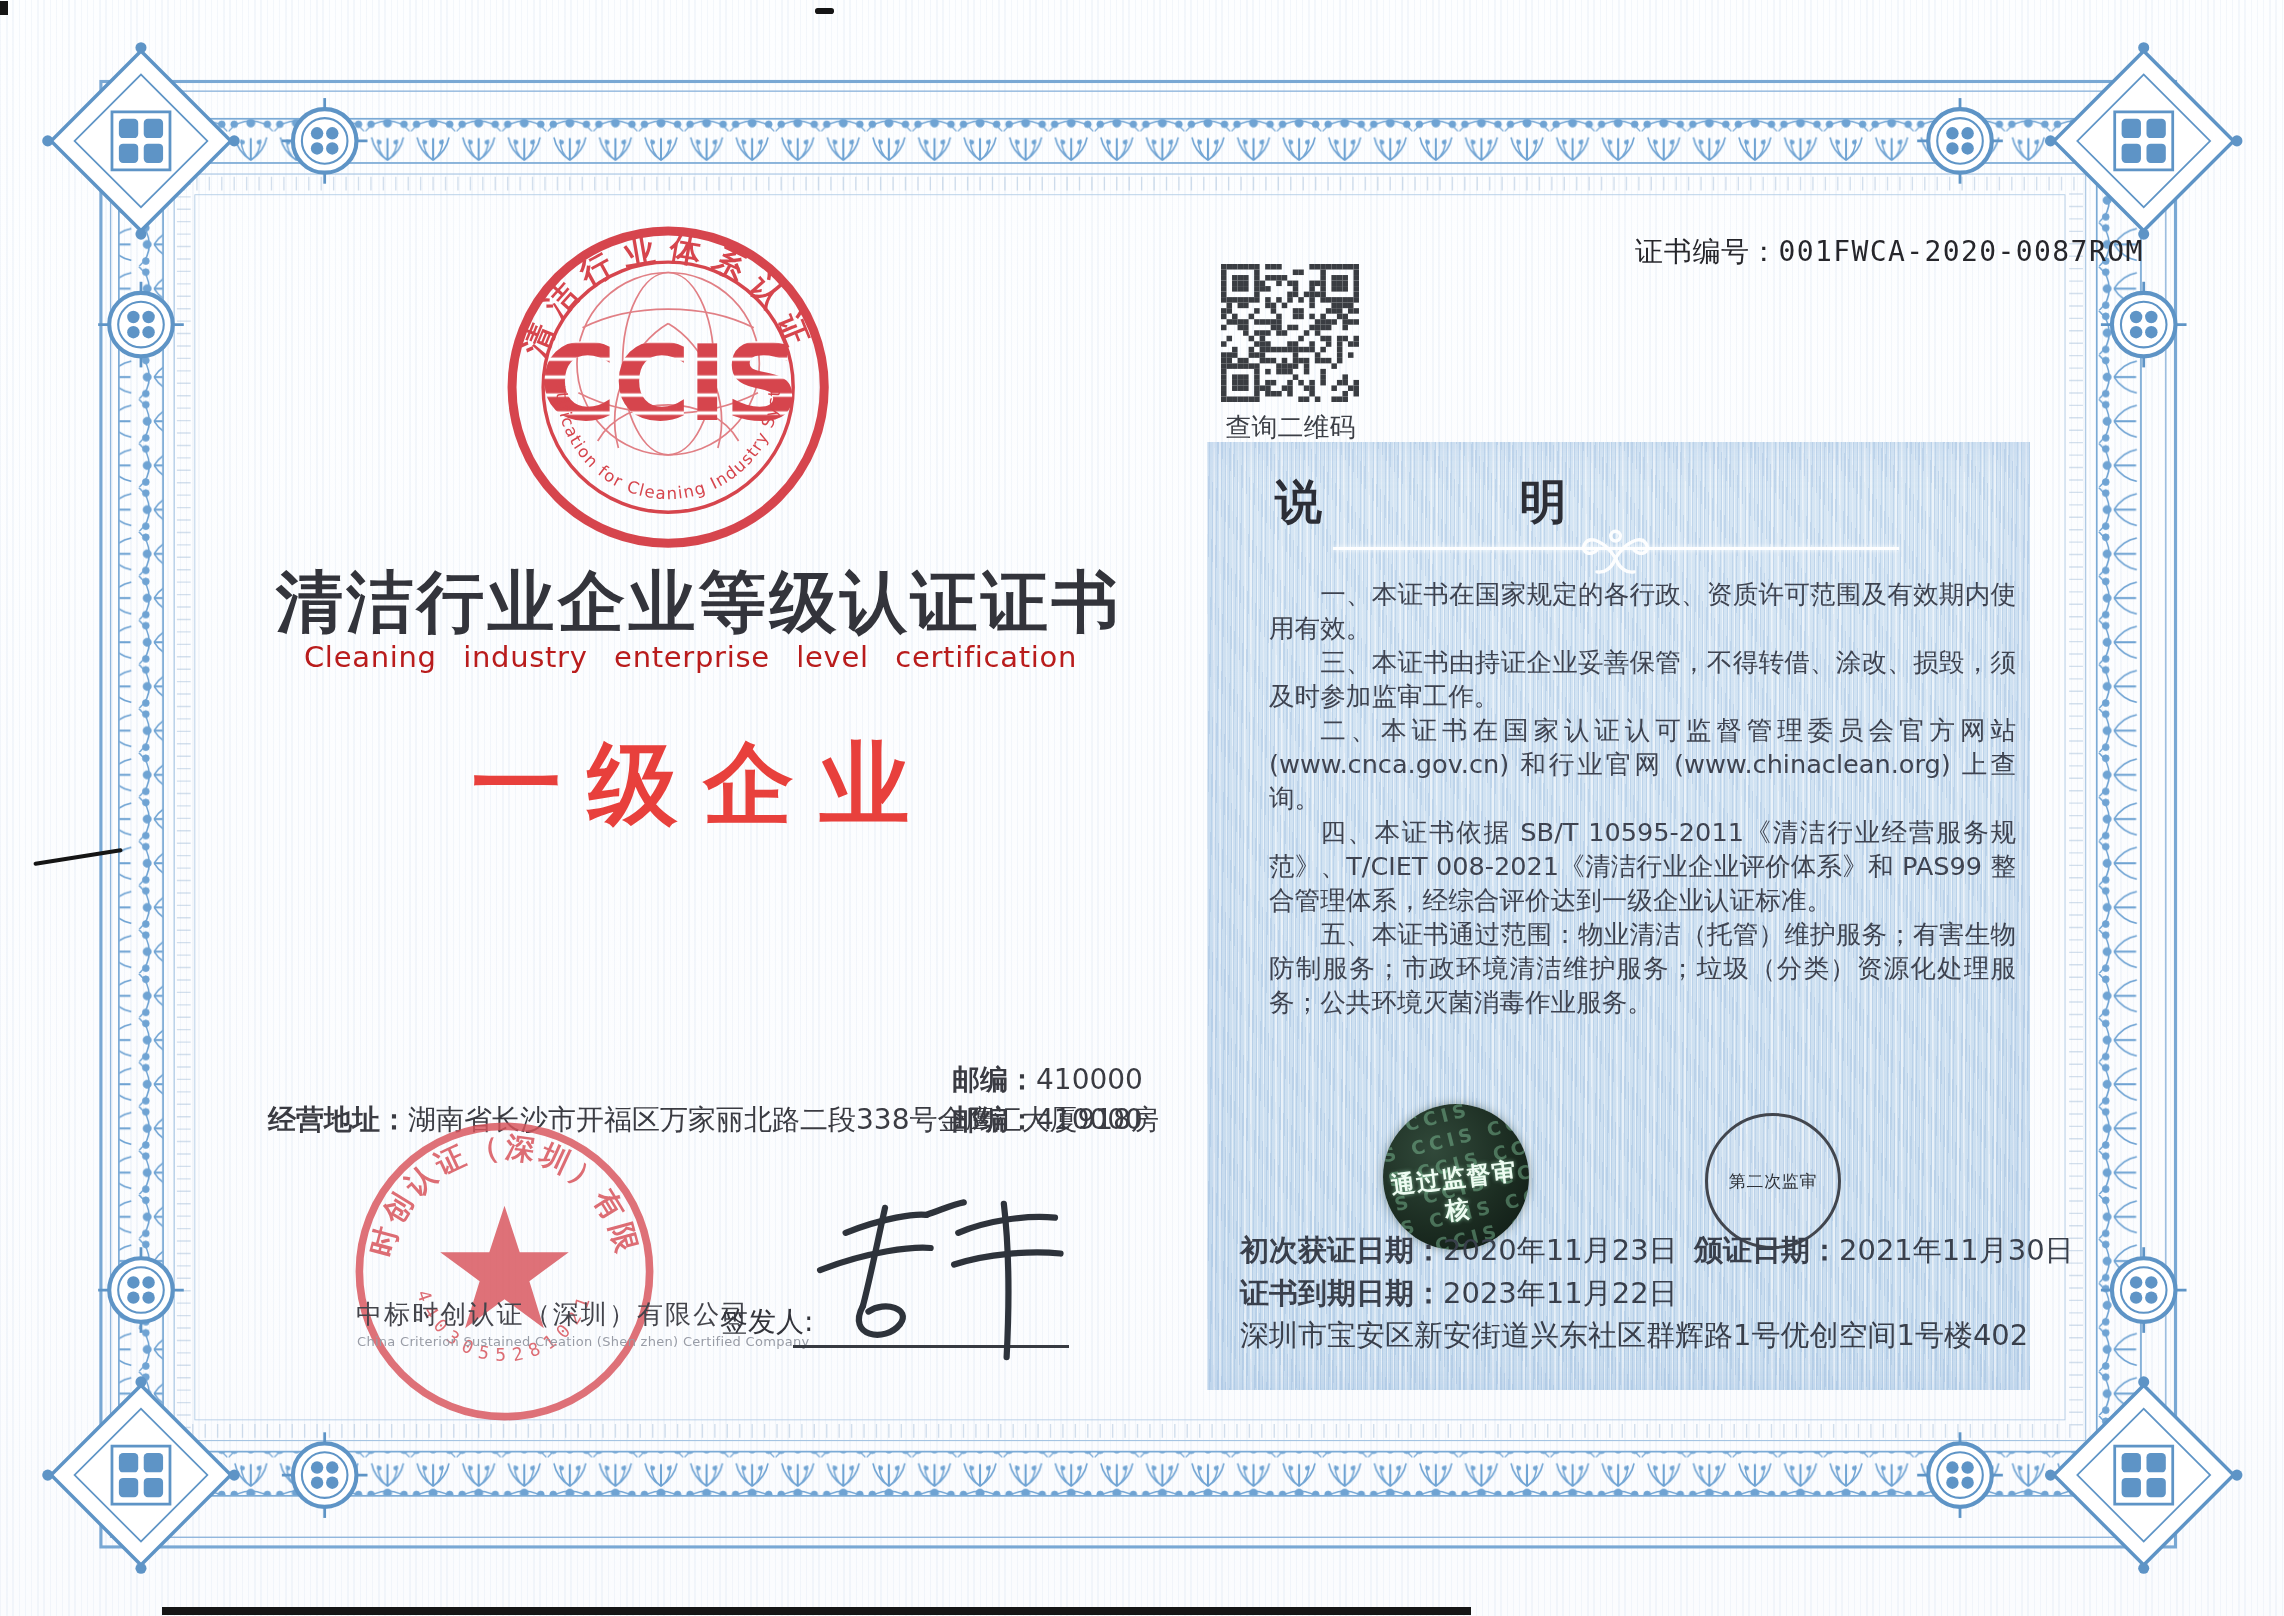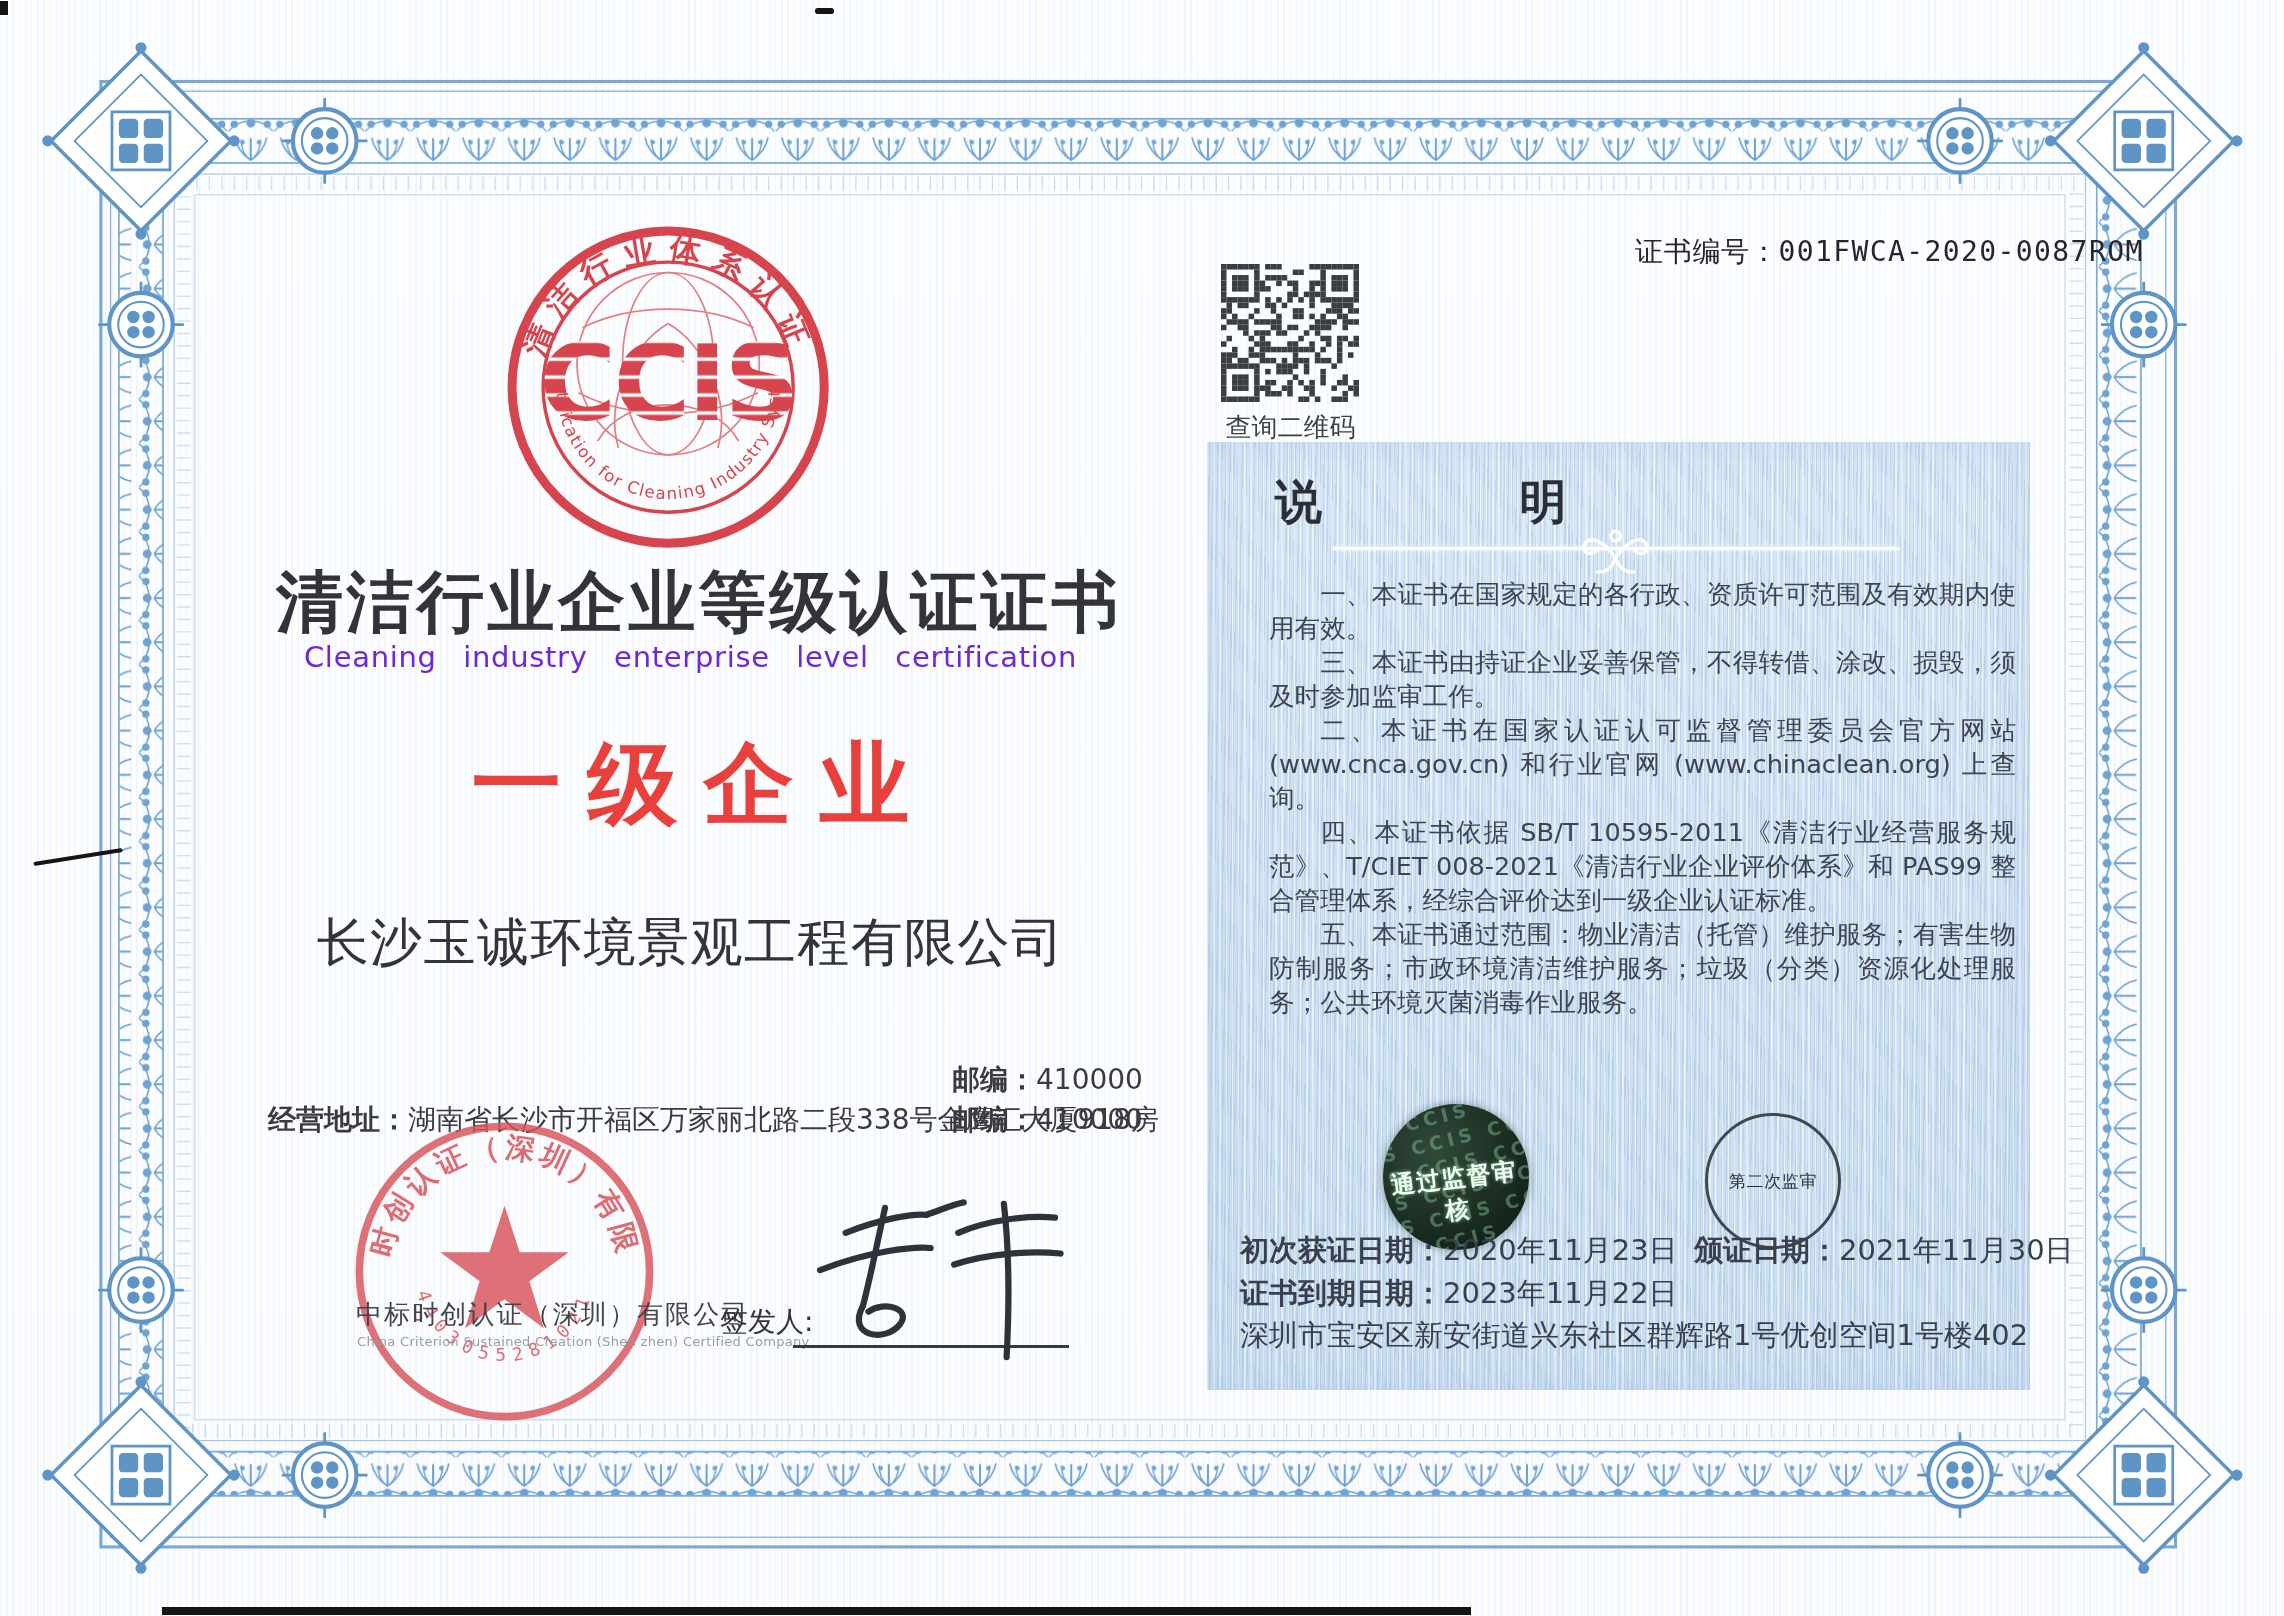--- a/index.html
+++ b/index.html
@@ -11,21 +11,21 @@
       linear-gradient(#fdfeff,#fbfcfe);}
   .abs{position:absolute;}
   
   .cert-number{left:1635px;top:233px;font-size:28px;color:#26262b;letter-spacing:0.7px;white-space:nowrap;}
   .cert-number .mono{font-family:"DejaVu Sans Mono","Liberation Mono",monospace;letter-spacing:1.4px;}
   .qr-box{left:1221px;top:264px;width:138px;height:138px;}
   .qr-caption{left:1213px;top:410px;width:155px;text-align:center;font-size:26px;color:#3c3f46;}
   
   .title-cn{left:276px;top:557px;width:829px;text-align:center;font-size:67px;font-weight:bold;
     letter-spacing:3.5px;color:#33343b;white-space:nowrap;}
-  .title-en{left:276px;top:640px;width:829px;text-align:center;font-size:29px;color:#6d28d9;
+  .title-en{left:276px;top:640px;width:829px;text-align:center;font-size:29px;color:#b91c1c;
     word-spacing:16.6px;letter-spacing:0.7px;white-space:nowrap;}
   .grade{left:276px;top:724px;width:829px;text-align:center;font-size:90px;font-weight:bold;
     color:#e8403c;letter-spacing:26px;text-indent:26px;white-space:nowrap;font-family:Liberation Mono, monospace;}
   .company{left:276px;top:908px;width:829px;text-align:center;font-size:52px;color:#33343b;
     letter-spacing:1.4px;white-space:nowrap;}
   .addr-row{left:268px;font-size:28px;color:#3a3b42;white-space:nowrap;}
   .addr-row .lbl{font-weight:bold;}
   .zip{left:952px;font-size:28px;color:#3a3b42;white-space:nowrap;}
   .zip .lbl{font-weight:bold;}
   
@@ -599,21 +599,20 @@
       <textPath href="#arcTopL" startOffset="50%" text-anchor="middle">清洁行业体系认证</textPath>
     </text>
     <text font-size="24" fill="#d6454d" letter-spacing="2" font-family="'DejaVu Sans','Liberation Sans',sans-serif">
       <textPath href="#arcBotL" startOffset="50%" text-anchor="middle">Certification for Cleaning Industry System</textPath>
     </text>
   </svg>
 
   <div class="abs title-cn">清洁行业企业等级认证证书</div>
   <div class="abs title-en">Cleaning industry enterprise level certification</div>
   <div class="abs grade">一级企业</div>
-  <div class="abs company">长沙玉诚环境景观工程有限公司</div>
 
   <div class="abs zip" style="top:1061px;">
     <span class="lbl">邮编：</span><span>410000</span>
   </div>
   <div class="abs addr-row" style="top:1101px;">
     <span class="lbl">经营地址：</span><span>湖南省长沙市开福区万家丽北路二段338号金鹰汇大厦918房</span>
   </div>
   <div class="abs zip" style="top:1101px;">
     <span class="lbl">邮编：</span><span>410000</span>
   </div>

